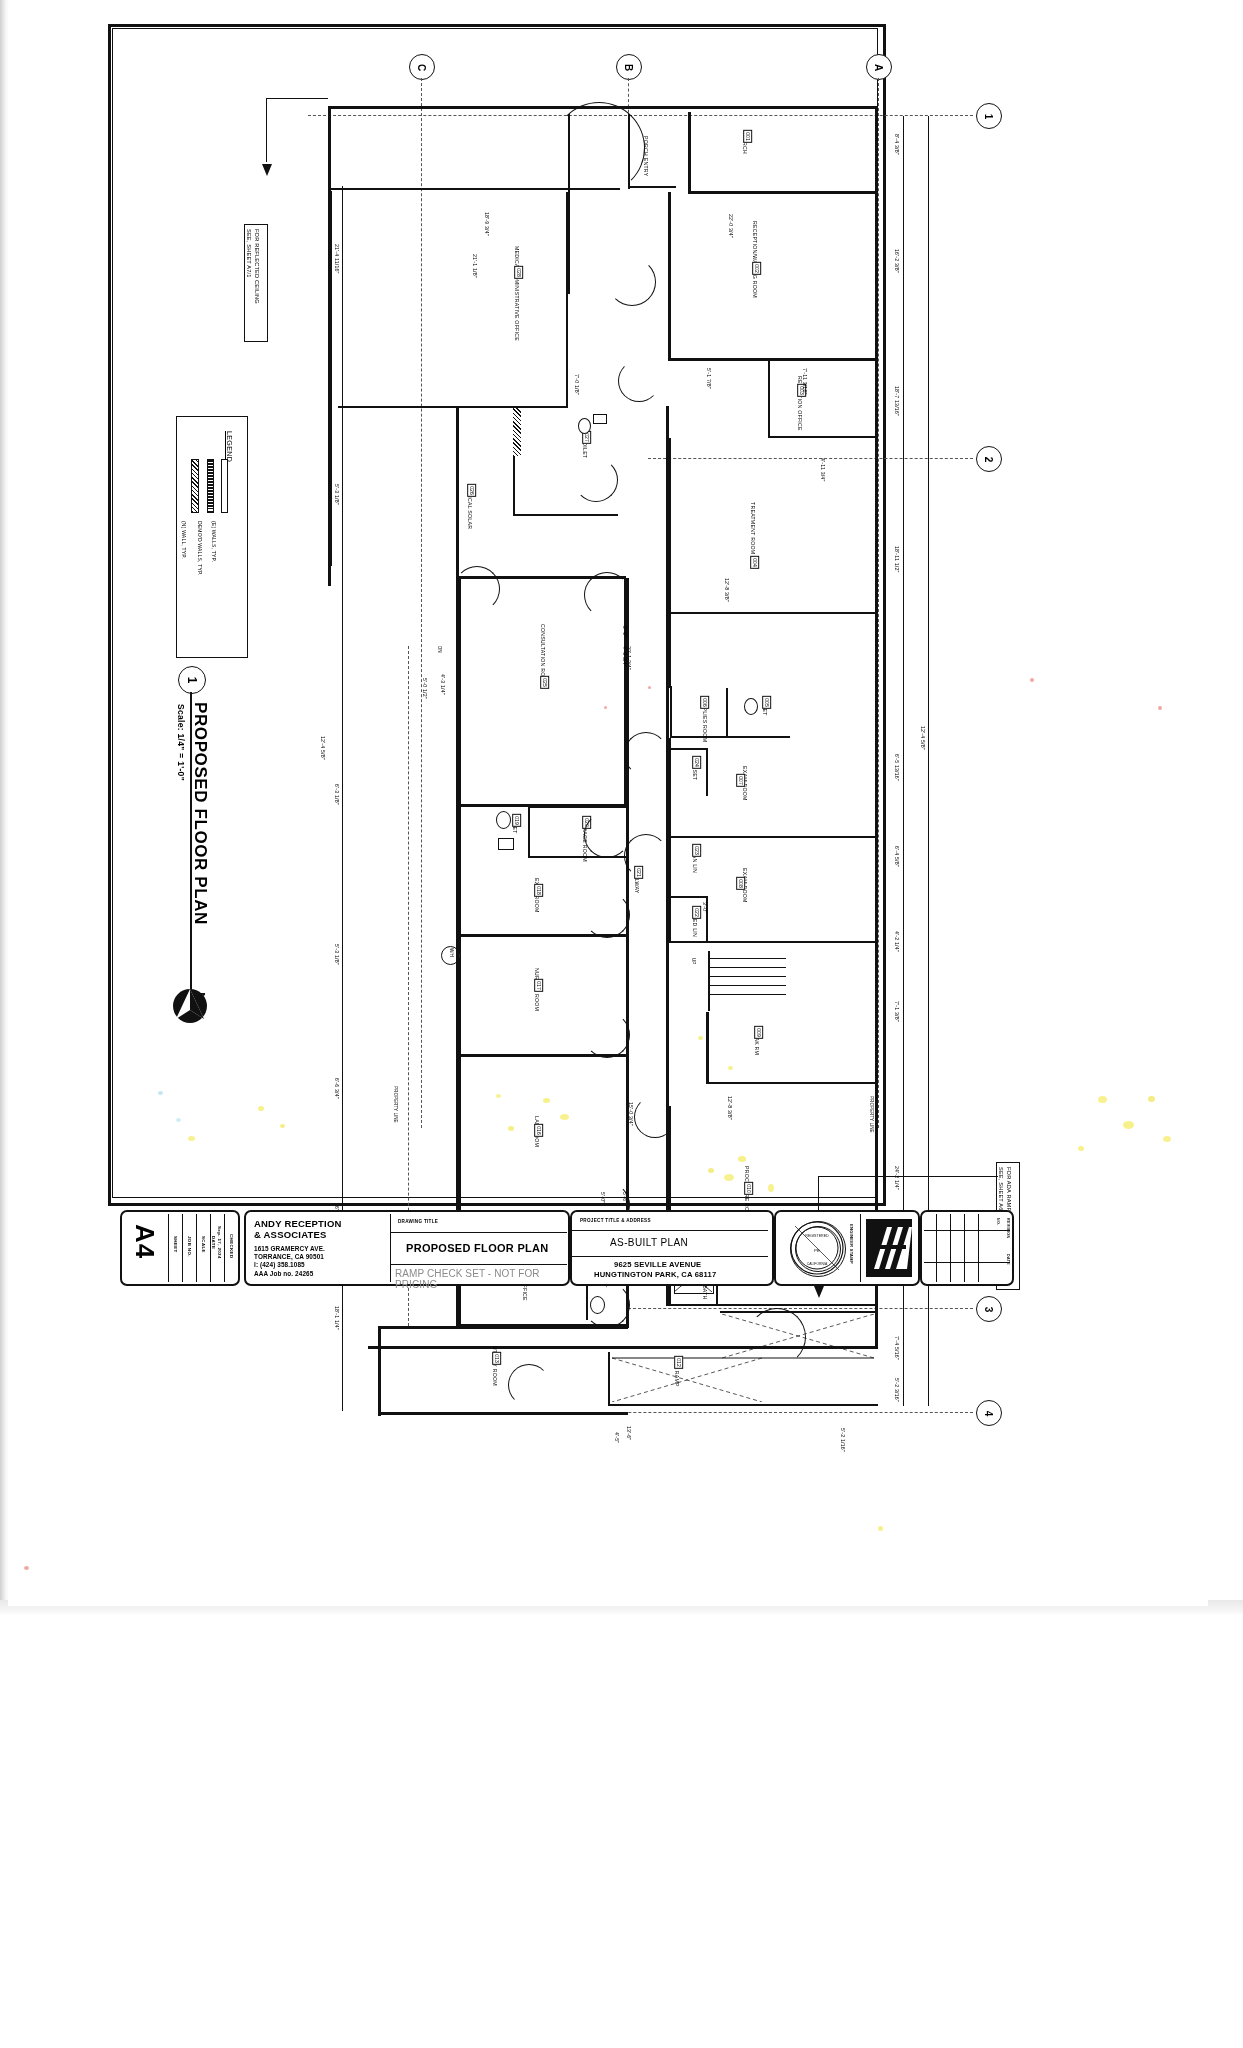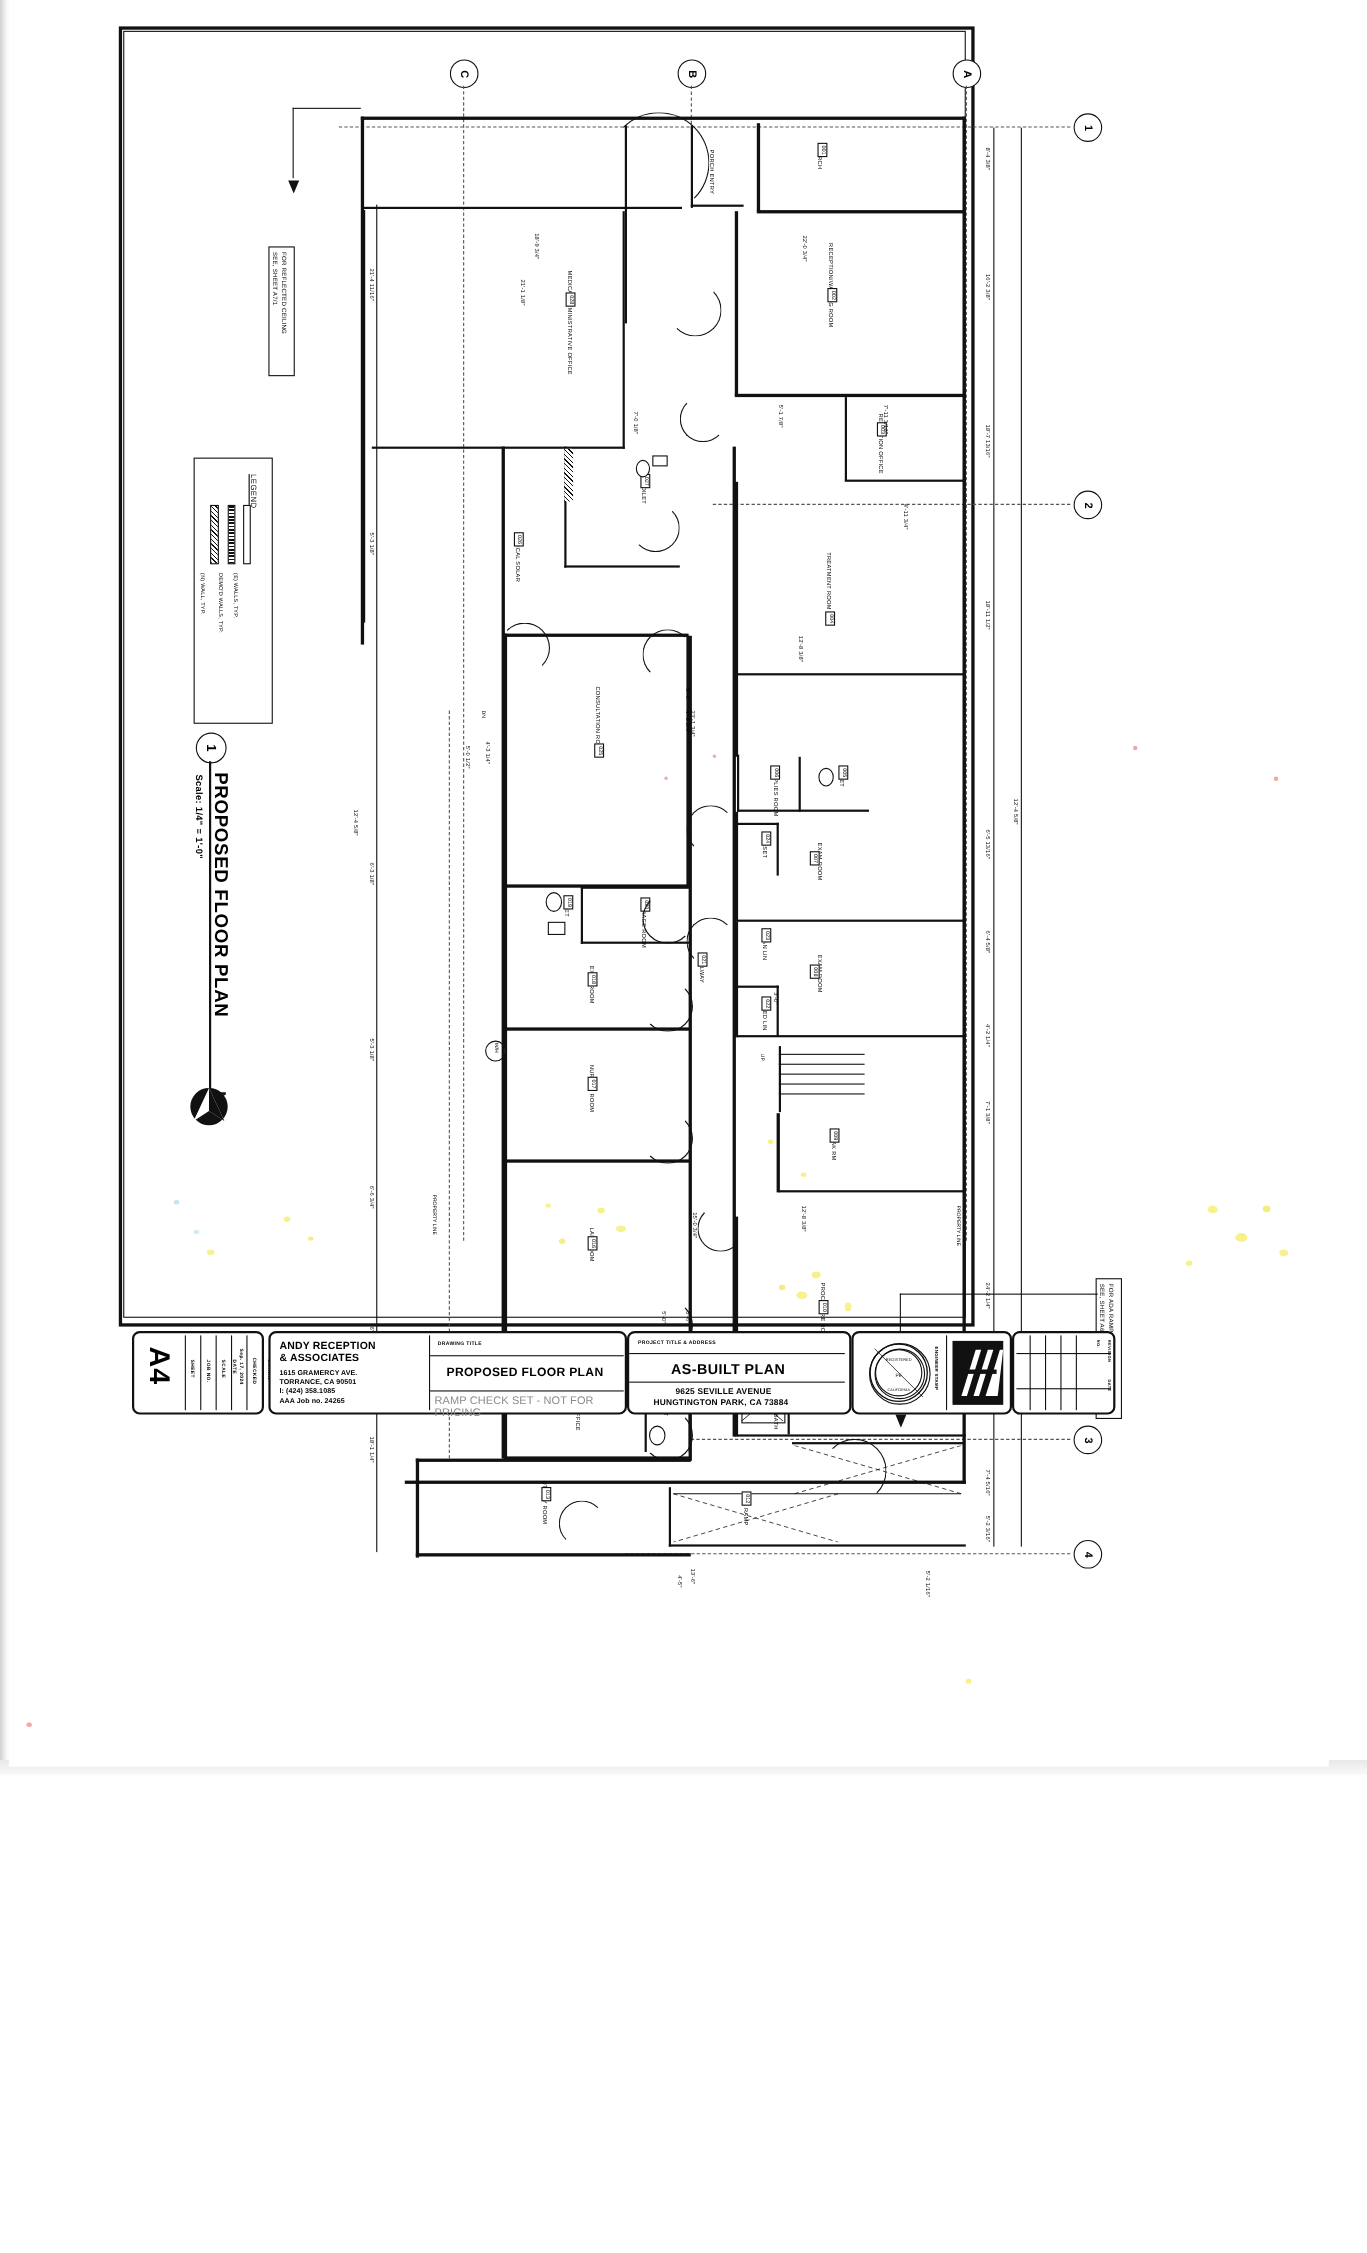--- a/index.html
+++ b/index.html
@@ -69,21 +69,21 @@
   .tbbox{position:absolute;border:2.6px solid #111;border-radius:7px;background:#fff;}
   .tb-cell{position:absolute;}
   .tb-rule{position:absolute;background:#111;height:1px;}
   .tb-rulev{position:absolute;background:#111;width:1px;}
   .tb-lab{font-size:4.4px;font-weight:700;letter-spacing:.4px;}
   .tb-sheet{font-size:26px;font-weight:700;letter-spacing:1px;}
   .tb-firm{font-size:9.5px;font-weight:700;line-height:11px;letter-spacing:.2px;}
   .tb-addr{font-size:6.4px;font-weight:700;line-height:8.2px;letter-spacing:.1px;}
   .tb-cap{font-size:4.6px;font-weight:700;letter-spacing:.3px;}
   .tb-big{font-size:11px;font-weight:700;letter-spacing:.3px;}
-  .tb-big2{font-size:13px;font-weight:700;letter-spacing:.4px;}
+  .tb-big2{font-size:10px;font-weight:400;letter-spacing:.4px;}
   .tb-addr2{font-size:7.6px;font-weight:700;line-height:10px;letter-spacing:.2px;}
   .tb-grey{font-size:10px;color:#8a8a8a;letter-spacing:.1px;}
 
   
   #stamp{position:absolute;width:54px;height:54px;border:1.4px solid #111;border-radius:50%;}
   #stamp2{position:absolute;width:44px;height:44px;border:1.2px solid #111;border-radius:50%;}
 
   
   #logo{position:absolute;background:#111;}
 
@@ -591,21 +591,21 @@
         <div class="tb-rule" style="left:145px;top:52px;width:176px;"></div>
         <div class="tb-grey" style="position:absolute;left:149px;top:56px;">RAMP CHECK SET - NOT FOR PRICING</div>
       </div>
 
       <div class="tbbox" style="left:458px;top:2px;width:200px;height:72px;">
         <div class="tb-cap" style="position:absolute;left:8px;top:6px;">PROJECT TITLE &amp; ADDRESS</div>
         <div class="tb-rule" style="left:0px;top:18px;width:196px;"></div>
         <div class="tb-big2" style="position:absolute;left:38px;top:25px;">AS-BUILT PLAN</div>
         <div class="tb-rule" style="left:0px;top:44px;width:196px;"></div>
         <div class="tb-addr2" style="position:absolute;left:42px;top:48px;">9625 SEVILLE AVENUE</div>
-        <div class="tb-addr2" style="position:absolute;left:22px;top:58px;">HUNGTINGTON PARK, CA 73884</div>
+        <div class="tb-addr2" style="position:absolute;left:22px;top:58px;">HUNGTINGTON PARK, CA 68117</div>
       </div>
 
       <div class="tbbox" style="left:662px;top:2px;width:142px;height:72px;">
         <div id="stamp" style="left:14px;top:9px;"></div>
         <div id="stamp2" style="left:19px;top:14px;"></div>
         <svg style="position:absolute;left:14px;top:9px;" width="54" height="54">
           <circle cx="27" cy="27" r="26" fill="none" stroke="#111" stroke-width="1.2"></circle>
           <circle cx="27" cy="27" r="21" fill="none" stroke="#111" stroke-width="1"></circle>
           <path d="M5 5 L49 49" stroke="#111" stroke-width="0.7"></path>
           <text x="27" y="16" font-size="3.6" fill="#111" text-anchor="middle" font-family="Liberation Sans, sans-serif">REGISTERED</text>

